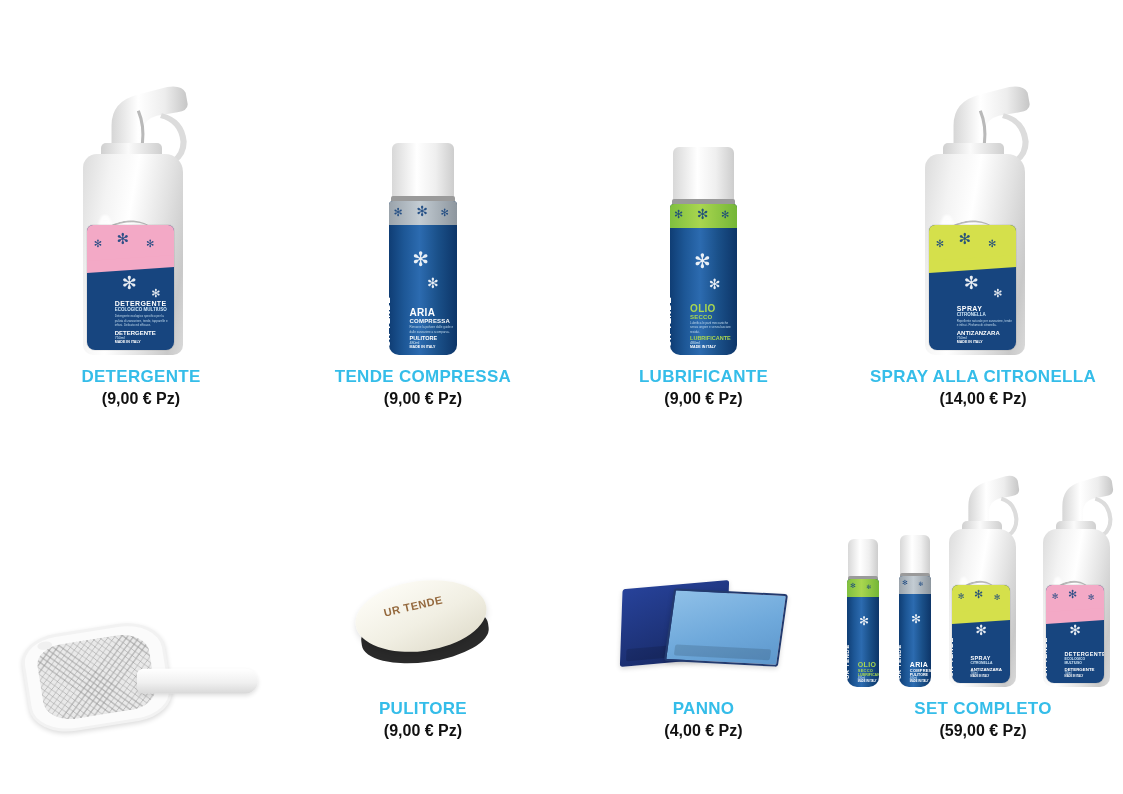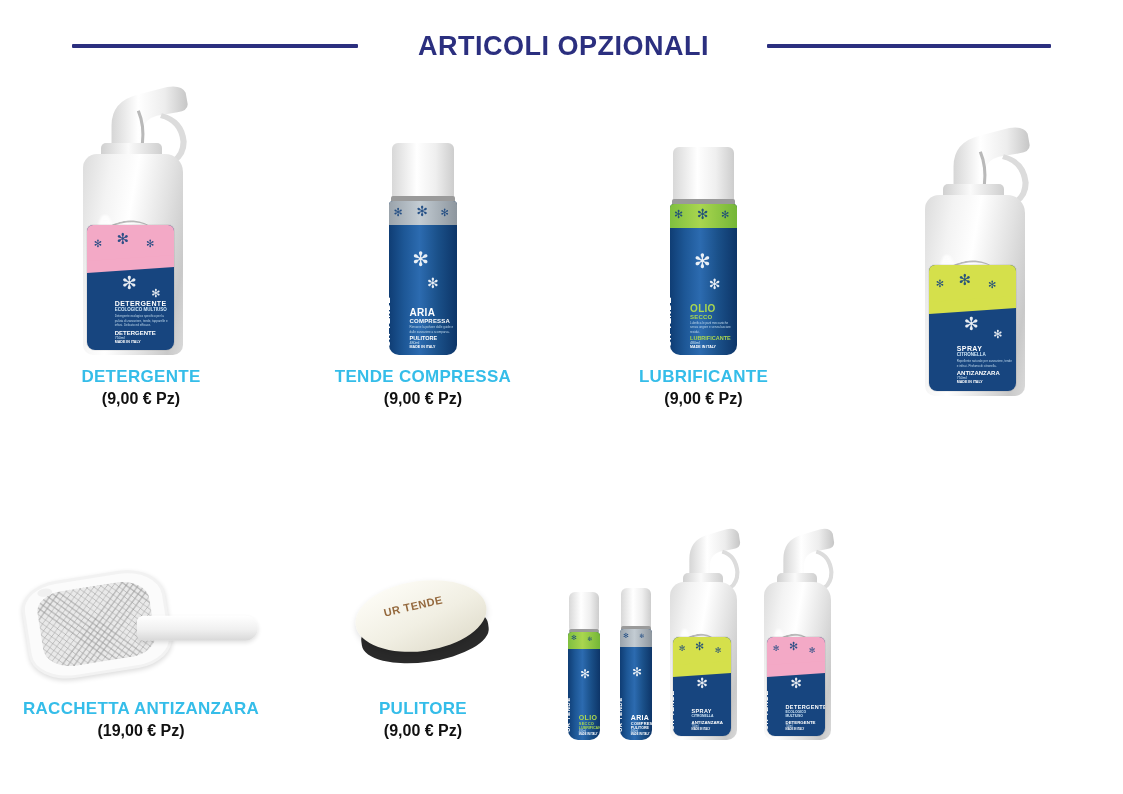--- a/index.html
+++ b/index.html
@@ -214,25 +214,20 @@
   }
 
   
   .setgrp { position: relative; display: flex; align-items: flex-end; gap: 6px; }
 </style>
 </head>
 <body>
 
 <div class="page">
 
-  <div class="header">
-    <div class="hdr-rule left"></div>
-    <div class="hdr-title">ARTICOLI OPZIONALI</div>
-    <div class="hdr-rule right"></div>
-  </div>
 
   <div class="row row-1">
 
     <div class="cell" style="width:282px;">
       <div class="art" style="height:275px;">
         <div class="spray" style="width:132px;height:272px;">
           <svg class="trigger-top" viewBox="0 0 100 100" preserveAspectRatio="none">
             <defs>
                 <linearGradient id="g1" x1="0" y1="0" x2="1" y2="0">
               <stop offset="0" stop-color="#d6d6d6"></stop>
@@ -367,56 +362,70 @@
               <div class="t-sub">CITRONELLA</div>
               <div class="t-body">Repellente naturale per zanzariere, tende e infissi. Profumo di citronella.</div>
               <div class="t-foot">ANTIZANZARA</div>
               <div class="t-ml">750ml</div>
               <div class="t-made">MADE IN ITALY</div>
             </div>
           </div>
         </div>
       </div>
       <div class="caption">
+        <div class="cap-title">SPRAY ALLA CITRONELLA</div>
+        <div class="cap-price">(14,00 € Pz)</div>
       </div>
     </div>
   </div>
 
   <div class="row row-2">
 
     <div class="cell" style="width:282px;">
       <div class="art" style="height:250px;">
         <div class="racket" style="width:232px;height:118px;margin-bottom:6px;">
           <div class="head">
             <div class="mesh"></div>
             <div class="notch"></div>
           </div>
           <div class="handle"></div>
         </div>
       </div>
-      <div class="caption">
-        <div class="cap-title">RACCHETTA ANTIZANZARA</div>
-        <div class="cap-price">(19,00 € Pz)</div>
-      </div>
     </div>
 
     <div class="cell" style="width:282px;">
       <div class="art" style="height:250px;">
         <div class="brush" style="width:142px;height:92px;margin-bottom:18px;">
           <div class="bristles"></div>
           <div class="shell"></div>
           <div class="bword">UR TENDE</div>
         </div>
       </div>
       <div class="caption">
         <div class="cap-title">PULITORE</div>
         <div class="cap-price">(9,00 € Pz)</div>
       </div>
     </div>
 
+    <div class="cell" style="width:279px;">
+      <div class="art" style="height:250px;">
+        <div class="cloths" style="width:172px;height:96px;margin-bottom:14px;">
+          <div class="cloth dark">
+            <div class="fold"></div>
+          </div>
+          <div class="cloth light">
+            <div class="fold"></div>
+          </div>
+        </div>
+      </div>
+      <div class="caption">
+        <div class="cap-title">PANNO</div>
+        <div class="cap-price">(4,00 € Pz)</div>
+      </div>
+    </div>
 
     <div class="cell" style="width:280px;">
       <div class="art" style="height:250px;">
         <div class="setgrp" style="height:238px;">
 
           <div class="can" style="width:46px;height:148px;position:relative;">
             <div class="cap"></div>
             <div class="rim"></div>
             <div class="tube">
               <div class="cband green">
@@ -508,16 +517,20 @@
                 <div class="t-sub" style="font-size:3.4px;">ECOLOGICO MULTIUSO</div>
                 <div class="t-foot" style="font-size:4.4px;">DETERGENTE</div>
                 <div class="t-ml" style="font-size:2.6px;">750ml</div>
                 <div class="t-made" style="font-size:2.6px;">MADE IN ITALY</div>
               </div>
             </div>
           </div>
 
         </div>
       </div>
+      <div class="caption">
+        <div class="cap-title">SET COMPLETO</div>
+        <div class="cap-price">(59,00 € Pz)</div>
+      </div>
     </div>
   </div>
 
 </div>
 
 </body></html>

